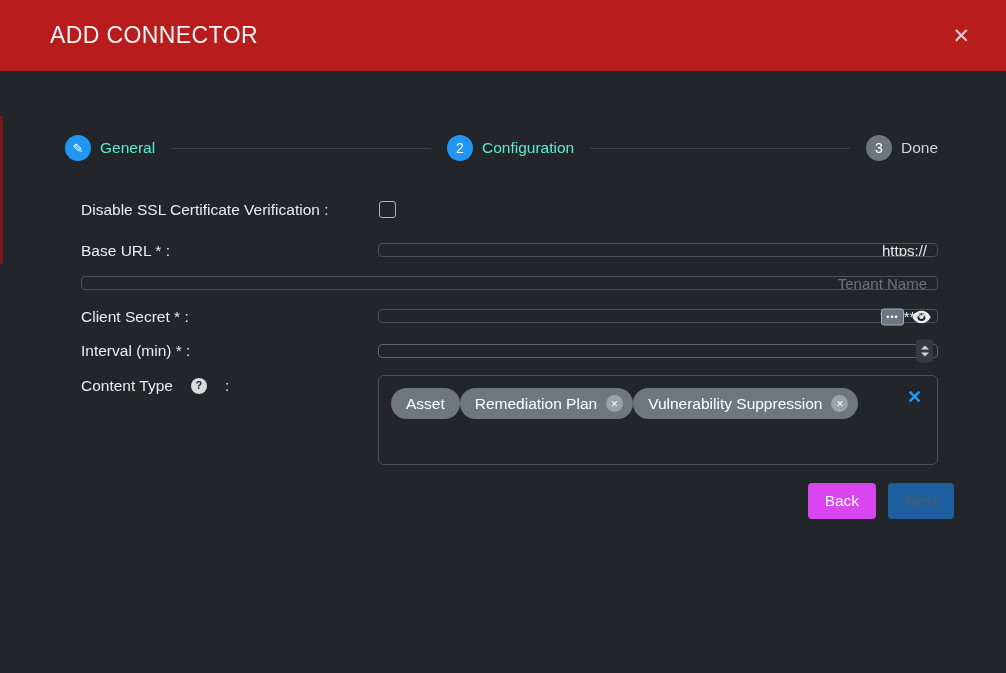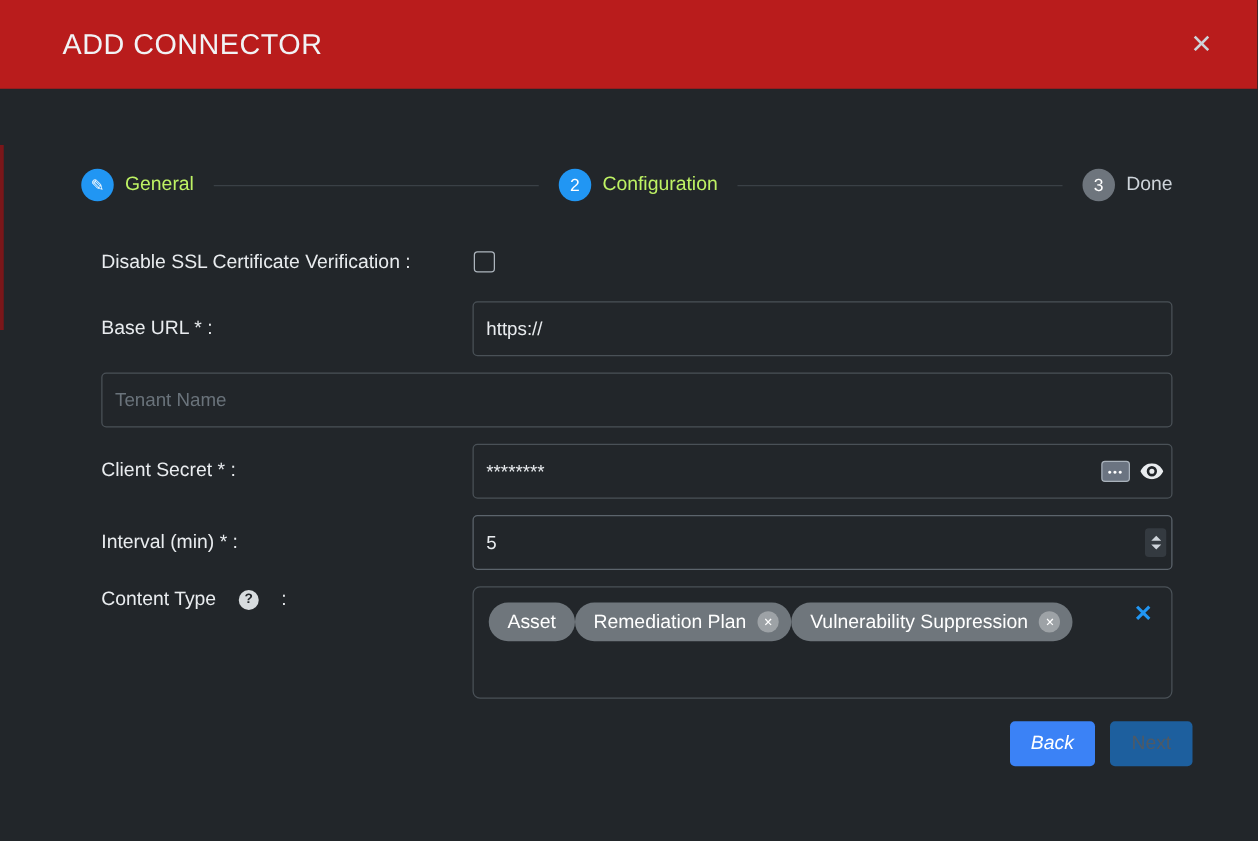--- a/index.html
+++ b/index.html
@@ -26,32 +26,32 @@
   .content { padding:64px 68px 0 81px; }
   
   .stepper { display:flex; align-items:center; margin-left:-16px; margin-bottom:38px; }
   .step { display:flex; align-items:center; gap:9px; flex:none; }
   .step-circle {
     width:26px; height:26px; border-radius:50%; background:#2196f3; color:#fff;
     display:flex; align-items:center; justify-content:center; font-size:14px; flex:none;
   }
   .step-circle.inactive { background:#6e757d; }
   .step-glyph { font-size:13px; line-height:1; }
-  .step-label { font-size:15.5px; color:#bef264; white-space:nowrap; }
+  .step-label { font-size:15.5px; color:#5eead4; white-space:nowrap; }
   .step-label.inactive { color:#ced4da; }
   .step-line { flex:1; height:1px; background:#3a4046; margin:0 16px; }
   
   .form-row { display:flex; align-items:center; margin-bottom:13px; }
   .form-row.align-top { align-items:flex-start; margin-bottom:18px; }
   .form-label { width:297px; flex:none; font-size:15.5px; color:#e9ecef; line-height:1.4; }
   .field { flex:1; position:relative; }
   .text-input {
-    width:100%; height:44px; background:transparent;
+    width:100%; height:14px; background:transparent;
     border:1px solid #4a5157; border-radius:4px;
-    color:#e9ecef; font-size:15px; padding:0 10px; font-family:inherit; outline:none;
+    color:#e9ecef; font-size:15px; padding:0 10px; font-family:inherit; outline:none;text-align:right;
   }
   .text-input::placeholder { color:#6a737b; }
   .text-input.bright { border-color:#5c646c; }
   .checkbox {
     appearance:none; -webkit-appearance:none;
     width:17px; height:17px; margin:2px 0 0 1px;
     border:1.5px solid #adb5bd; border-radius:3px; background:transparent; cursor:pointer;
   }
   
   .dots-btn {
@@ -99,21 +99,21 @@
     width:17px; height:17px; border-radius:50%; background:rgba(255,255,255,.32);
     color:#fff; font-size:9px; display:flex; align-items:center; justify-content:center;
     border:none; padding:0; margin:0 -5px 0 0; cursor:pointer; font-family:inherit;
   }
   
   .footer { display:flex; justify-content:flex-end; gap:12px; margin-top:14px; margin-right:-16px; }
   .btn {
     border:none; border-radius:4px; height:36px; padding:0 17px;
     font-size:15.5px; font-family:inherit; cursor:pointer;
   }
-  .btn-back { background:#3b82f6; color:#fff;font-style:italic; }
+  .btn-back { background:#d946ef; color:#fff; }
   .btn-next { background:#1d5f9e; color:#4e5a66; }
 </style>
 </head>
 <body>
 
 <div class="edge-strip"></div>
 
 <div class="modal-header">
   <div class="modal-title">ADD CONNECTOR</div>
   <button class="close-btn">✕</button>

